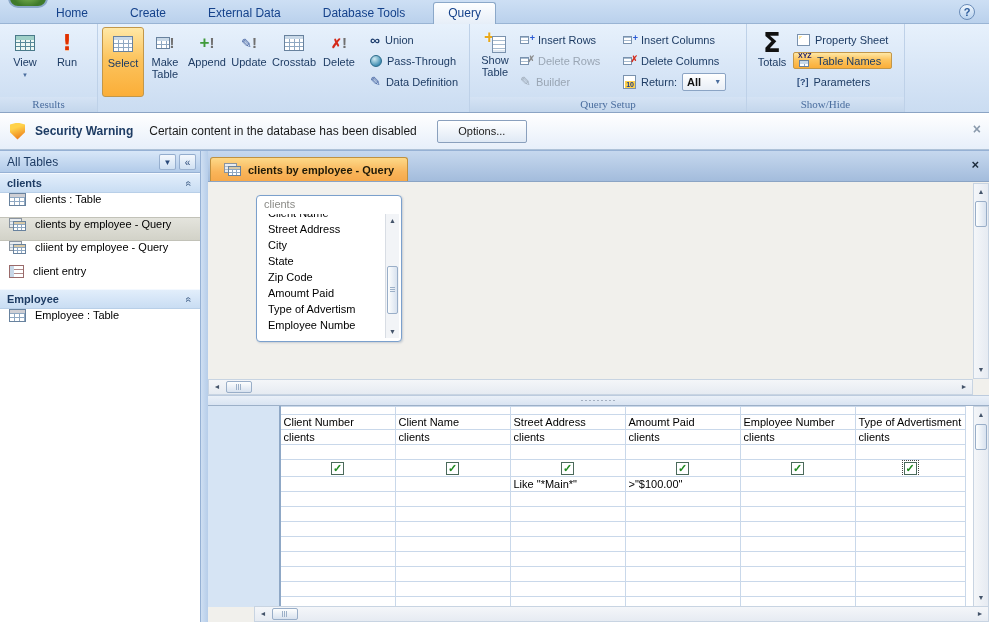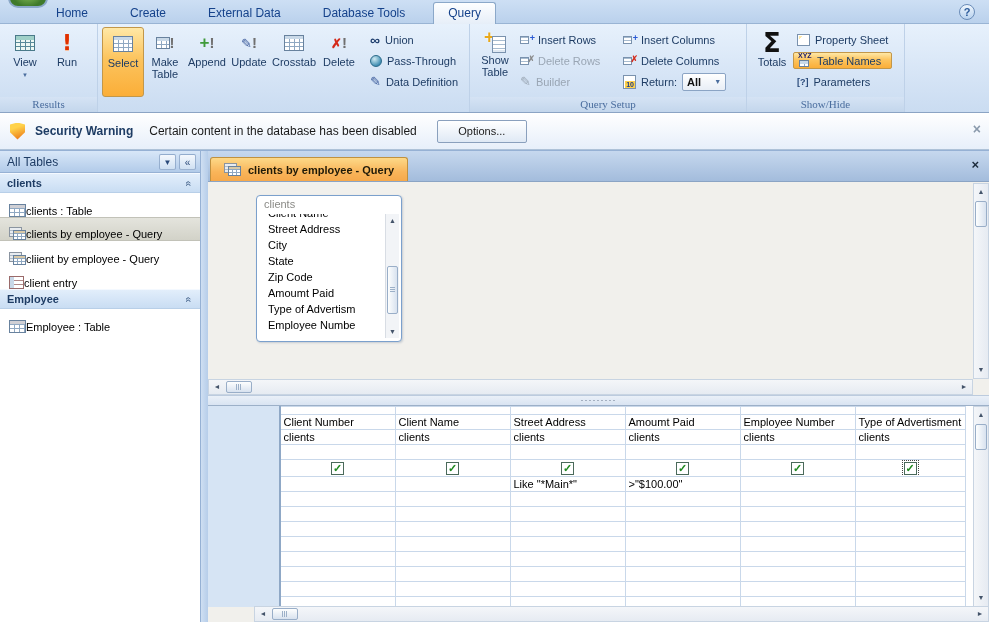--- a/index.html
+++ b/index.html
@@ -102,21 +102,21 @@
   .sidebar { position:absolute; top:150px; left:0; width:200px; bottom:0; background:#ffffff; border-top:1px solid #96b1d4; }
   .sb-header { height:22px; background:linear-gradient(#d8e7f8,#b2cbe9); border-bottom:1px solid #96b1d4;
     display:flex; align-items:center; padding:0 4px 0 7px; font-size:12px; color:#1e3c64; }
   .sb-header .title { flex:1; }
   .sb-hbtn { width:17px; height:16px; text-align:center; font-size:8px; color:#2a4a7a; line-height:16px;
     border:1px solid rgba(120,150,190,.7); border-radius:2px; background:linear-gradient(#f4f8fd,#cfe0f2); margin-left:3px; }
   .sb-group { height:20px; background:linear-gradient(#e2eefb,#c9ddf3); border-bottom:1px solid #b8cfe8; border-top:1px solid #f4f9ff;
     display:flex; justify-content:space-between; align-items:center; padding:0 8px 0 7px;
     font-weight:bold; font-size:11px; color:#1e3c64; }
   .chev-up { display:inline-block; transform:rotate(90deg); font-size:10px; color:#3a5a84; font-weight:normal; }
-  .sb-item { height:24px; display:flex; align-items:flex-end; gap:0; padding-left:9px; font-size:11px; color:#000; background:#fff; }
+  .sb-item { height:24px; display:flex; align-items:flex-start; gap:9px; padding-left:9px; font-size:11px; color:#000; background:#fff; }
   .sb-item.selected { background:linear-gradient(#e4e4dd,#d2d2c8); border-top:1px solid #c2c2b8; border-bottom:1px solid #c2c2b8; }
   .icn-table16 { display:inline-block; width:17px; height:13px; border:1px solid #68829e;
     background:
       linear-gradient(#cfcfd4 0 3px, rgba(0,0,0,0) 3px),
       repeating-linear-gradient(90deg, rgba(0,0,0,0) 0 4px, #8fa8c2 4px 5px),
       repeating-linear-gradient(0deg, rgba(0,0,0,0) 0 3px, #8fa8c2 3px 4px), #fff; }
   .icn-query16 { display:inline-block; width:17px; height:13px; position:relative; }
   .icn-query16 .b1 { position:absolute; left:0; top:0; width:13px; height:10px; border:1px solid #8a94a0;
     background:repeating-linear-gradient(0deg, rgba(0,0,0,0) 0 2px, #b0bcc8 2px 3px), #e8ecf0; }
   .icn-query16 .b2 { position:absolute; right:0; bottom:0; width:13px; height:10px; border:1px solid #68829e;

